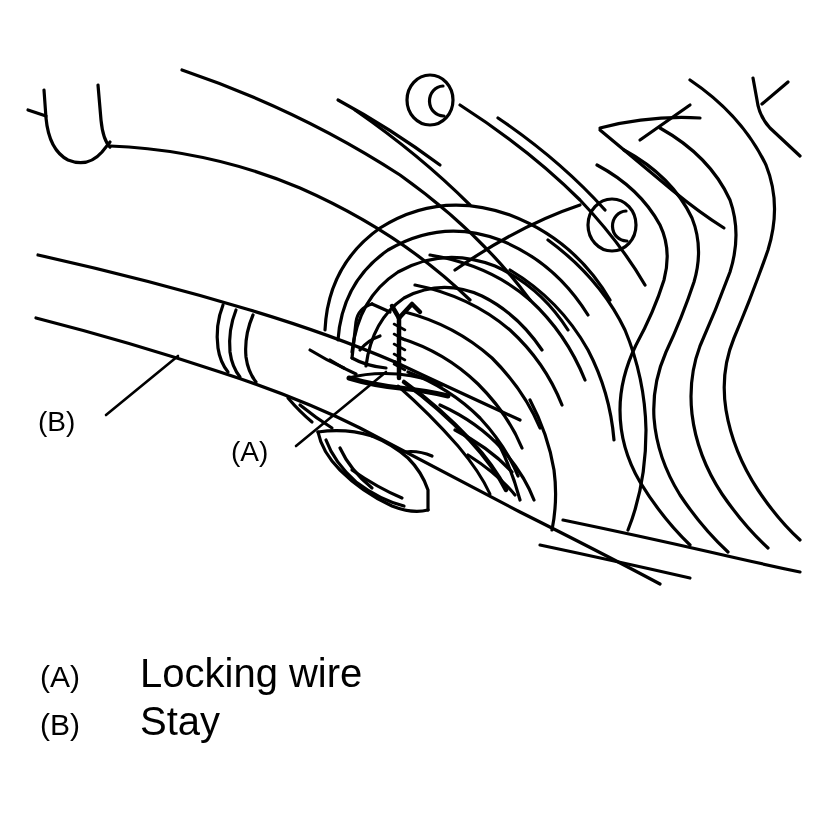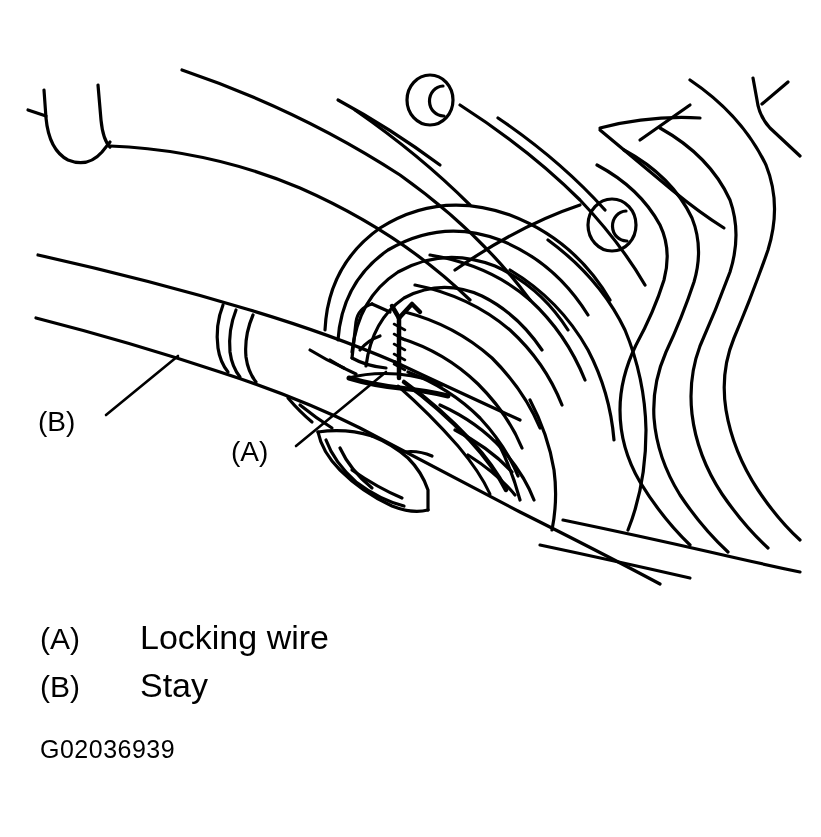--- a/index.html
+++ b/index.html
@@ -42,23 +42,24 @@
     height: 48px;
   }
   .legend-key {
     width: 100px;
     font-size: 30px;
     line-height: 34px;
     letter-spacing: 0px;
     white-space: nowrap;
   }
   .legend-text {
-    font-size: 34px;
+    font-size: 40px;
     line-height: 34px;
     white-space: nowrap;
+    margin-top: 36px;
   }
   .figure-id {
     position: absolute;
     left: 40px;
     top: 735px;
     font-size: 25px;
     line-height: 28px;
     letter-spacing: 0.5px;
   }
   .callout {
@@ -221,15 +222,14 @@
     <div class="legend-row">
       <span class="legend-key">(A)</span>
       <span class="legend-text">Locking wire</span>
     </div>
     <div class="legend-row">
       <span class="legend-key">(B)</span>
       <span class="legend-text">Stay</span>
     </div>
   </div>
 
-  <div class="figure-id">G02036939</div>
 
 </div>
 
 </body></html>

